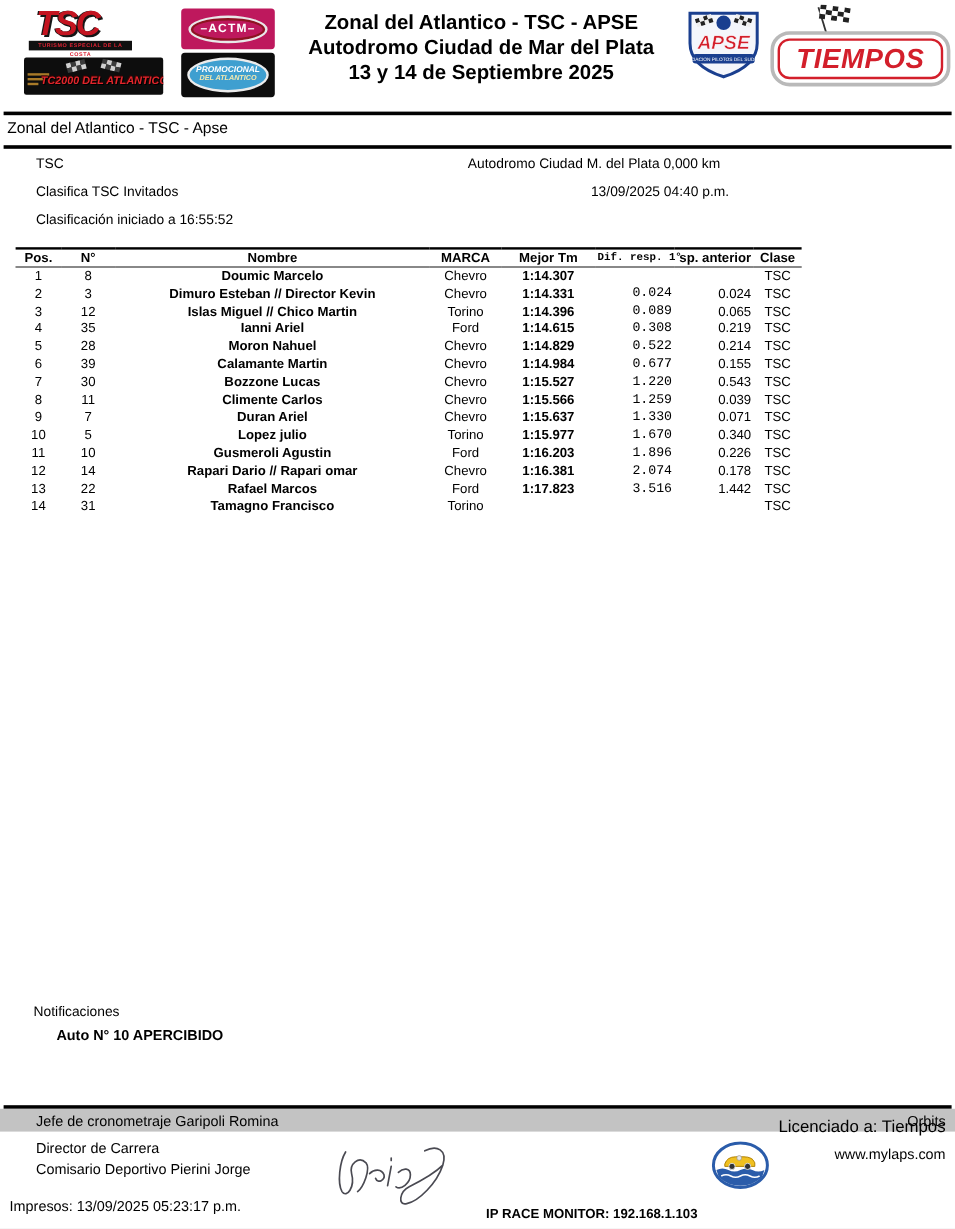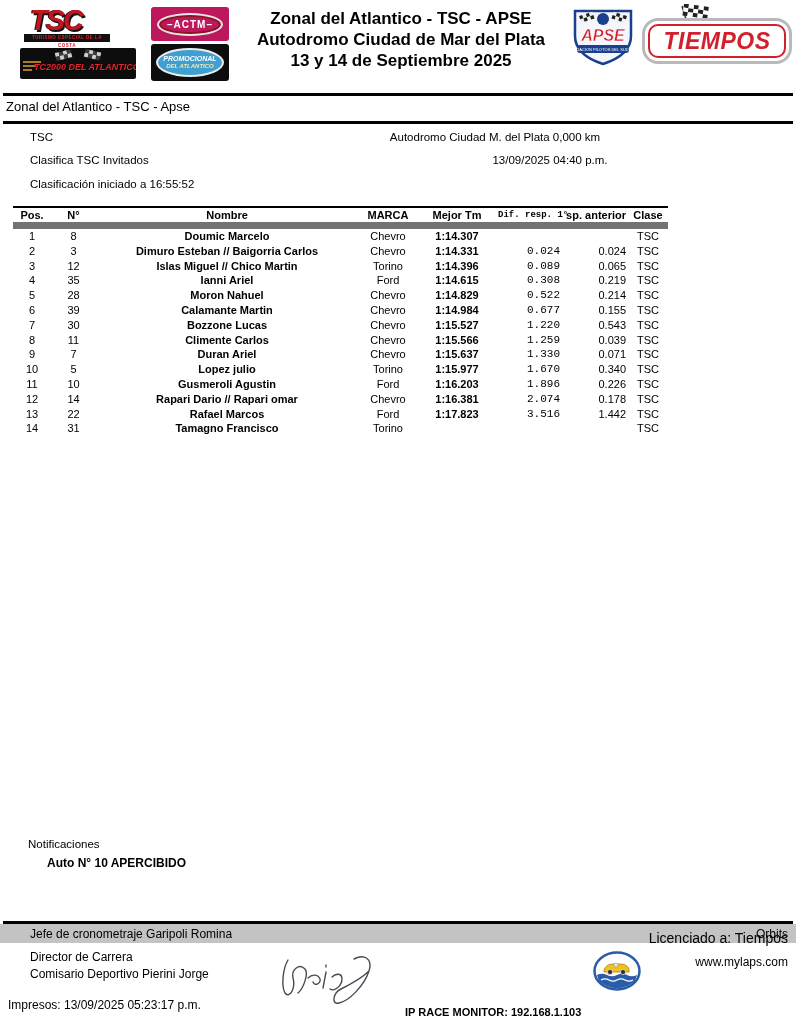--- a/index.html
+++ b/index.html
@@ -57,21 +57,21 @@
   }
   .promo-l1 { color:#fff; font-style:italic; font-weight:bold; font-size:7px; line-height:8px; white-space:nowrap; }
   .promo-l2 { color:#f3e9b0; font-style:italic; font-weight:bold; font-size:6px; line-height:7px; white-space:nowrap; }
 
   .page-title { left:216px; top:8px; width:370px; text-align:center; }
   .page-title div { font-weight:bold; font-size:17px; line-height:21px; }
 
   .apse-logo { left:568px; top:6px; width:70px; height:62px; }
   .tiempos-wrap { left:642px; top:4px; width:150px; height:72px; }
   .tiempos-box {
-    position:absolute; left:0; top:14px; width:150px; height:46px;
+    position:absolute; left:0; top:22px; width:150px; height:46px;
     border:3px solid #b9b9b9; border-radius:16px; background:#fff;
     display:flex; align-items:center; justify-content:center;
   }
   .tiempos-inner {
     width:138px; height:34px; border:2px solid #d31f2b; border-radius:10px;
     display:flex; align-items:center; justify-content:center;
   }
   .tiempos-text {
     color:#d31f2b; font-style:italic; font-weight:900; font-size:23px; letter-spacing:0.5px;
     white-space:nowrap;
@@ -84,21 +84,21 @@
   
   .info { font-size:11.5px; }
   .i-series { left:30px; top:131px; }
   .i-track { left:300px; top:131px; width:390px; text-align:center; }
   .i-session { left:30px; top:154px; }
   .i-datetime { left:400px; top:154px; width:300px; text-align:center; }
   .i-started { left:30px; top:178px; }
 
   
   .results { left:13px; top:206px; width:655px; border-collapse:collapse; table-layout:fixed; }
-  .results thead tr { border-top:2px solid #000; border-bottom:7px solid #737373; }
+  .results thead tr { border-top:2px solid #000; border-bottom:1px solid #737373; }
   .results th { font-size:11px; font-weight:bold; padding:1px 2px; height:15px; white-space:nowrap; }
   .results td { font-size:11px; padding:0 2px; height:14.8px; line-height:14.8px; white-space:nowrap; overflow:hidden; }
   .c-pos  { width:38px; text-align:center; }
   .c-num  { width:45px; text-align:center; }
   .c-name { width:262px; text-align:center; font-weight:bold; }
   .c-brand{ width:60px; text-align:center; }
   .c-best { width:78px; text-align:center; font-weight:bold; }
   .c-gap  { width:66px; text-align:right; padding-right:8px;font-family:Liberation Mono, monospace; }
   .c-int  { width:66px; text-align:right; padding-right:8px; }
   .c-cls  { width:40px; text-align:center; }
@@ -275,21 +275,21 @@
           <td class="c-name">Doumic Marcelo</td>
           <td class="c-brand">Chevro</td>
           <td class="c-best">1:14.307</td>
           <td class="c-gap"></td>
           <td class="c-int"></td>
           <td class="c-cls">TSC</td>
         </tr>
         <tr>
           <td class="c-pos">2</td>
           <td class="c-num">3</td>
-          <td class="c-name">Dimuro Esteban // Baigorria Carlos</td>
+          <td class="c-name">Dimuro Esteban // Director Kevin</td>
           <td class="c-brand">Chevro</td>
           <td class="c-best">1:14.331</td>
           <td class="c-gap">0.024</td>
           <td class="c-int">0.024</td>
           <td class="c-cls">TSC</td>
         </tr>
         <tr>
           <td class="c-pos">3</td>
           <td class="c-num">12</td>
           <td class="c-name">Islas Miguel // Chico Martin</td>

